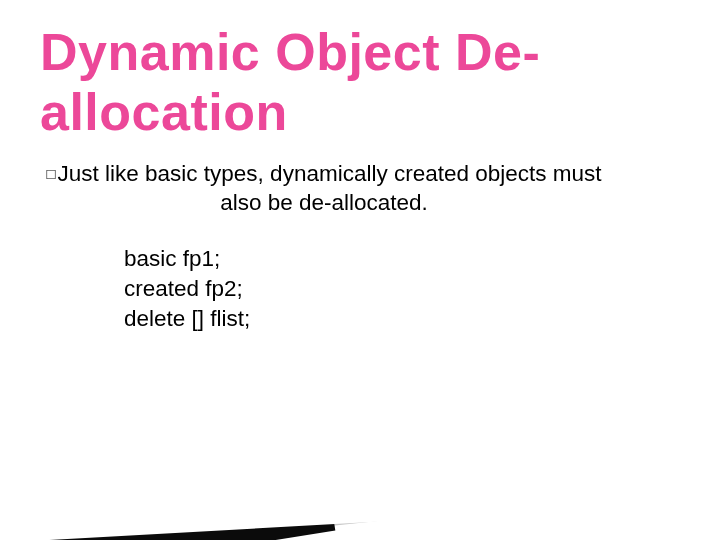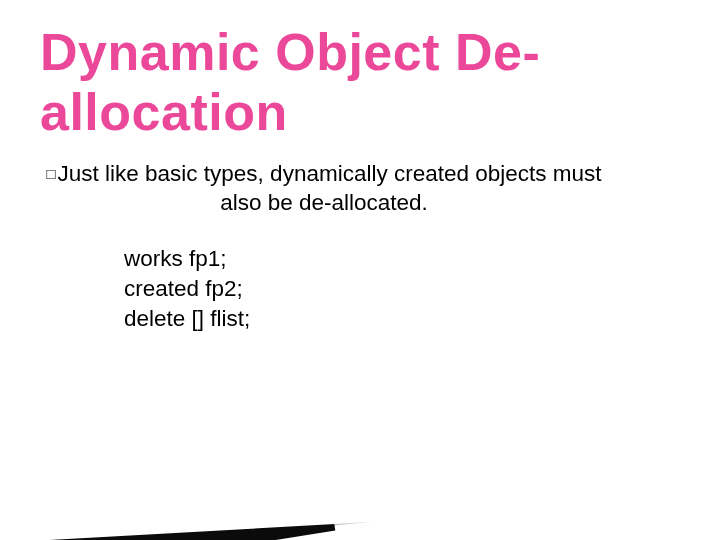--- a/index.html
+++ b/index.html
@@ -98,21 +98,21 @@
   <div class="title">Dynamic Object De-allocation</div>
 
   <div class="body">
 
     <div class="bullet">
       <span class="marker">□</span><span>Just like basic types, dynamically created objects must also be de-allocated.</span>
     </div>
 
 
     <div class="code-block">
-      <div class="code-line">works fp1;</div>
+      <div class="code-line">basic fp1;</div>
       <div class="code-line">created fp2;</div>
       <div class="code-line">delete [] flist;</div>
     </div>
 
   </div>
 
   <div class="wedge-gray"></div>
   <div class="wedge-dark"></div>
   <div class="wedge-white"></div>
 

